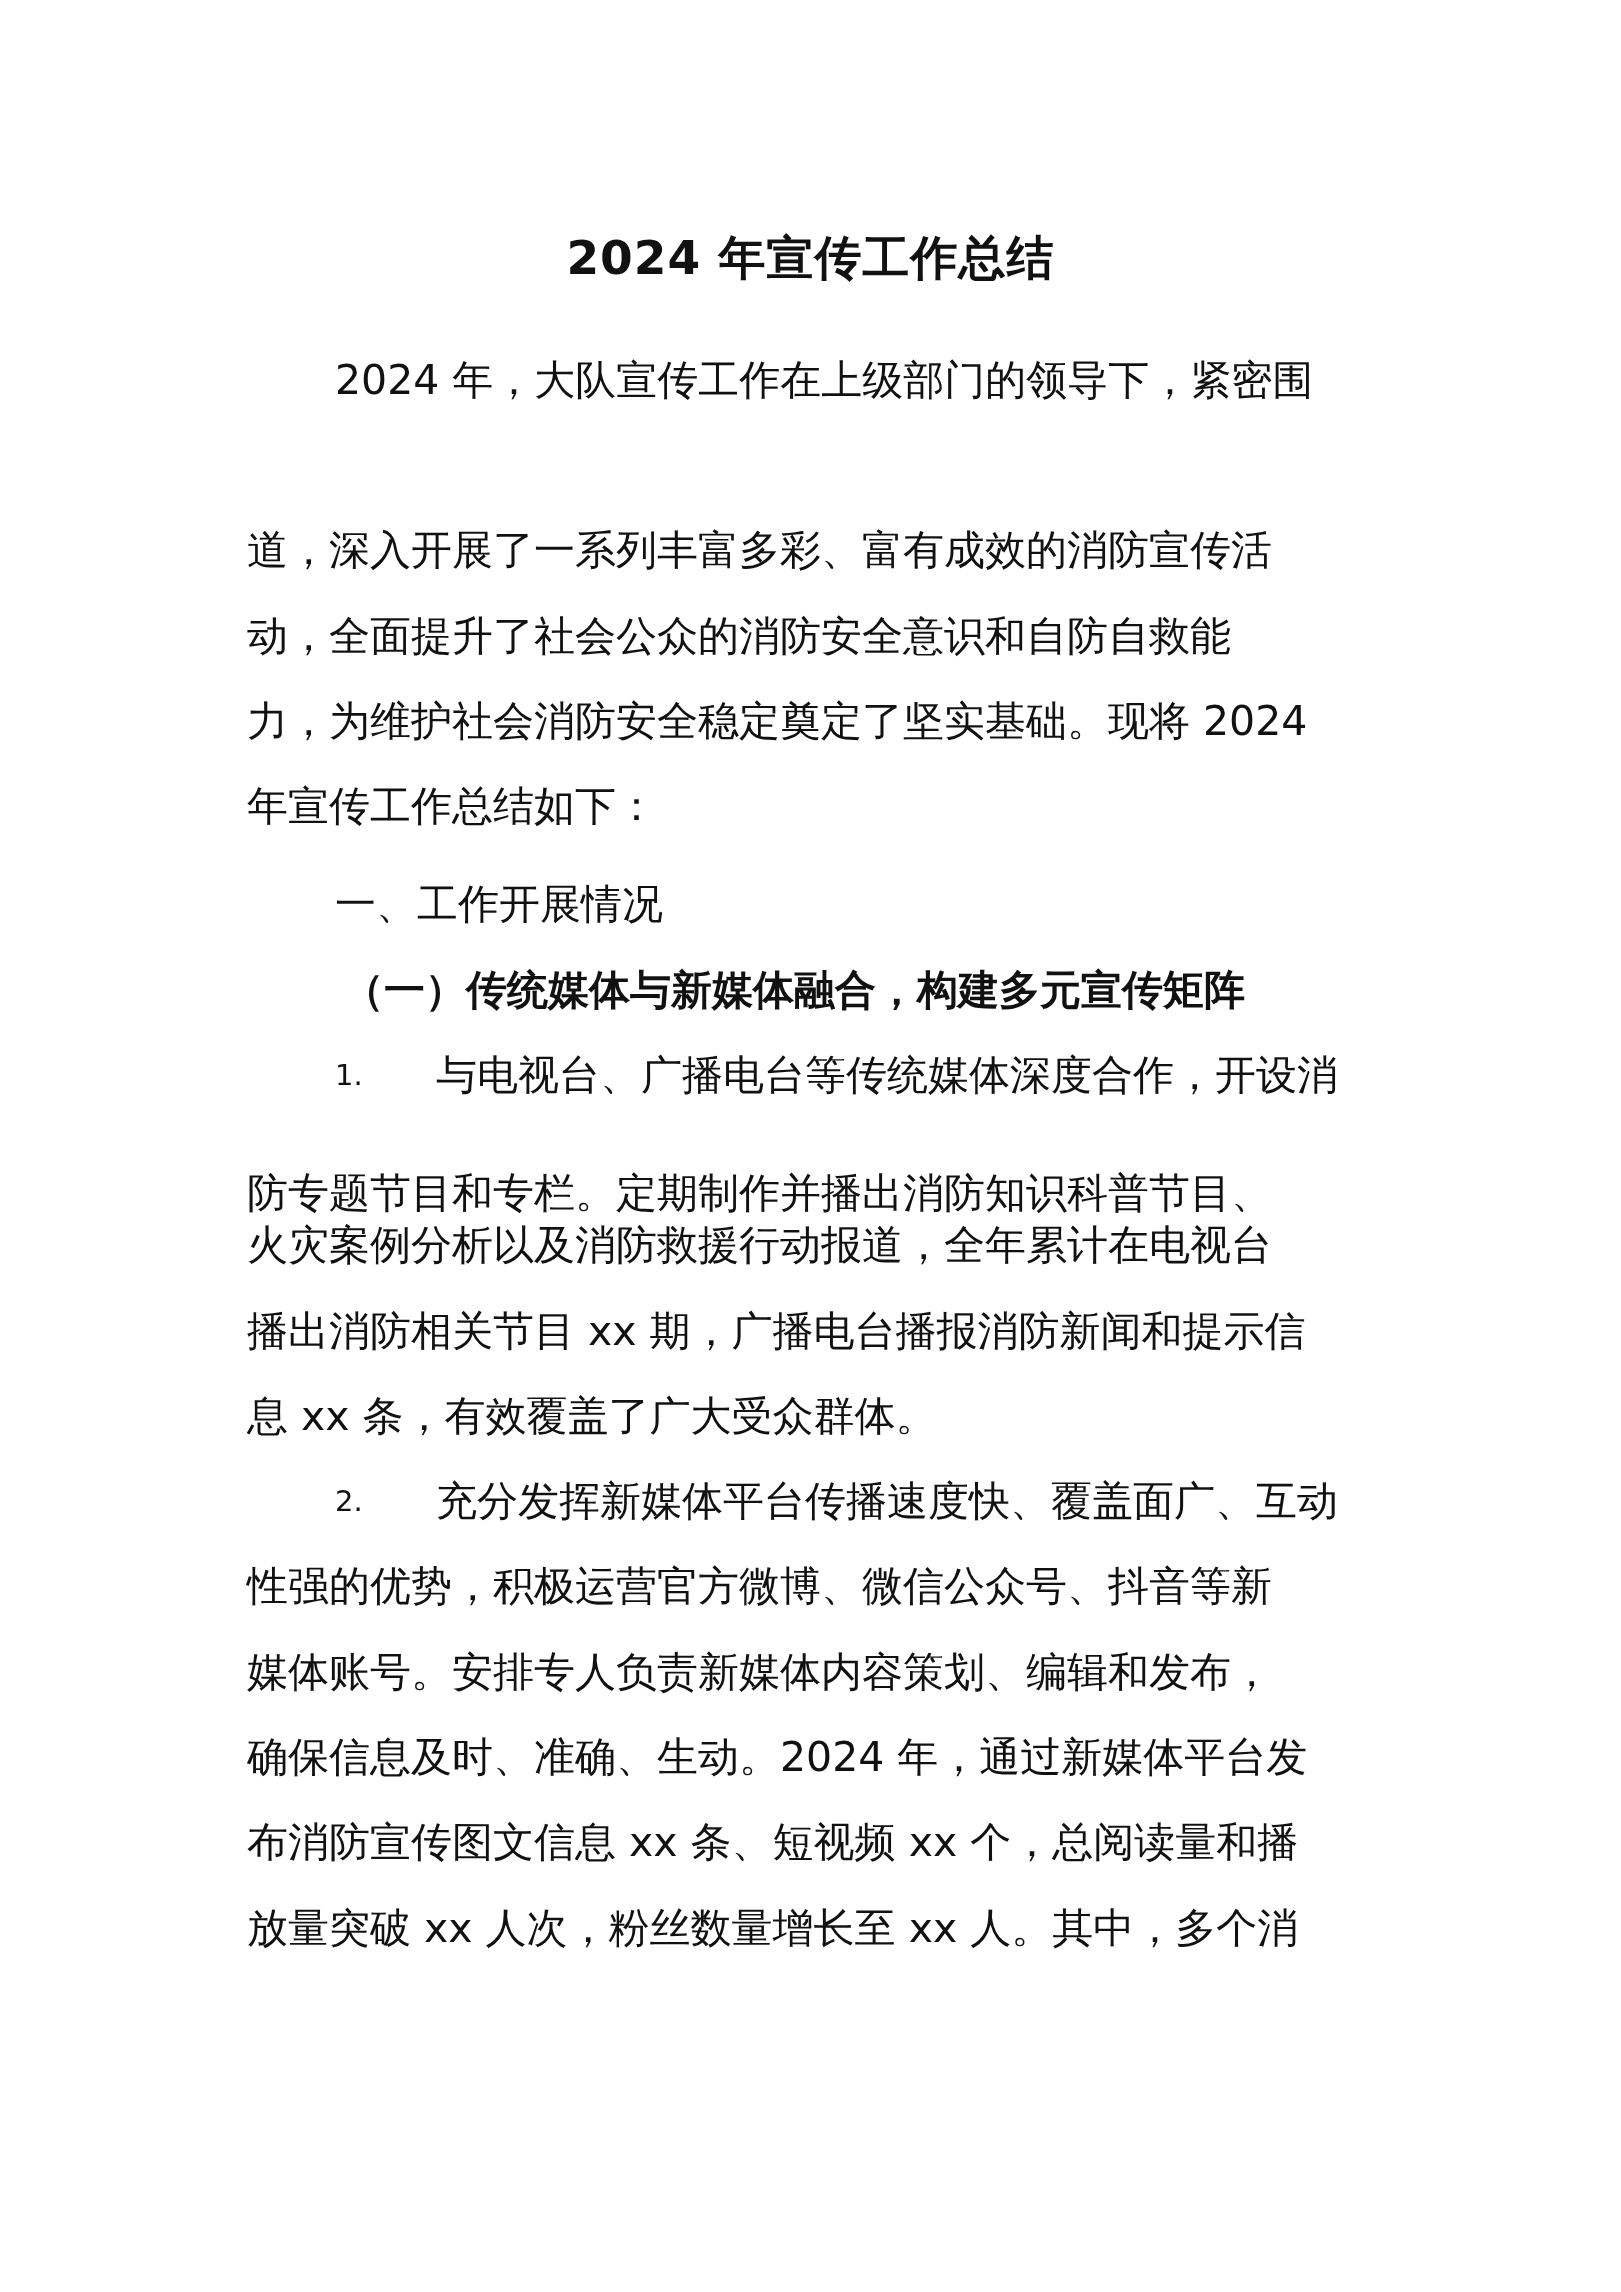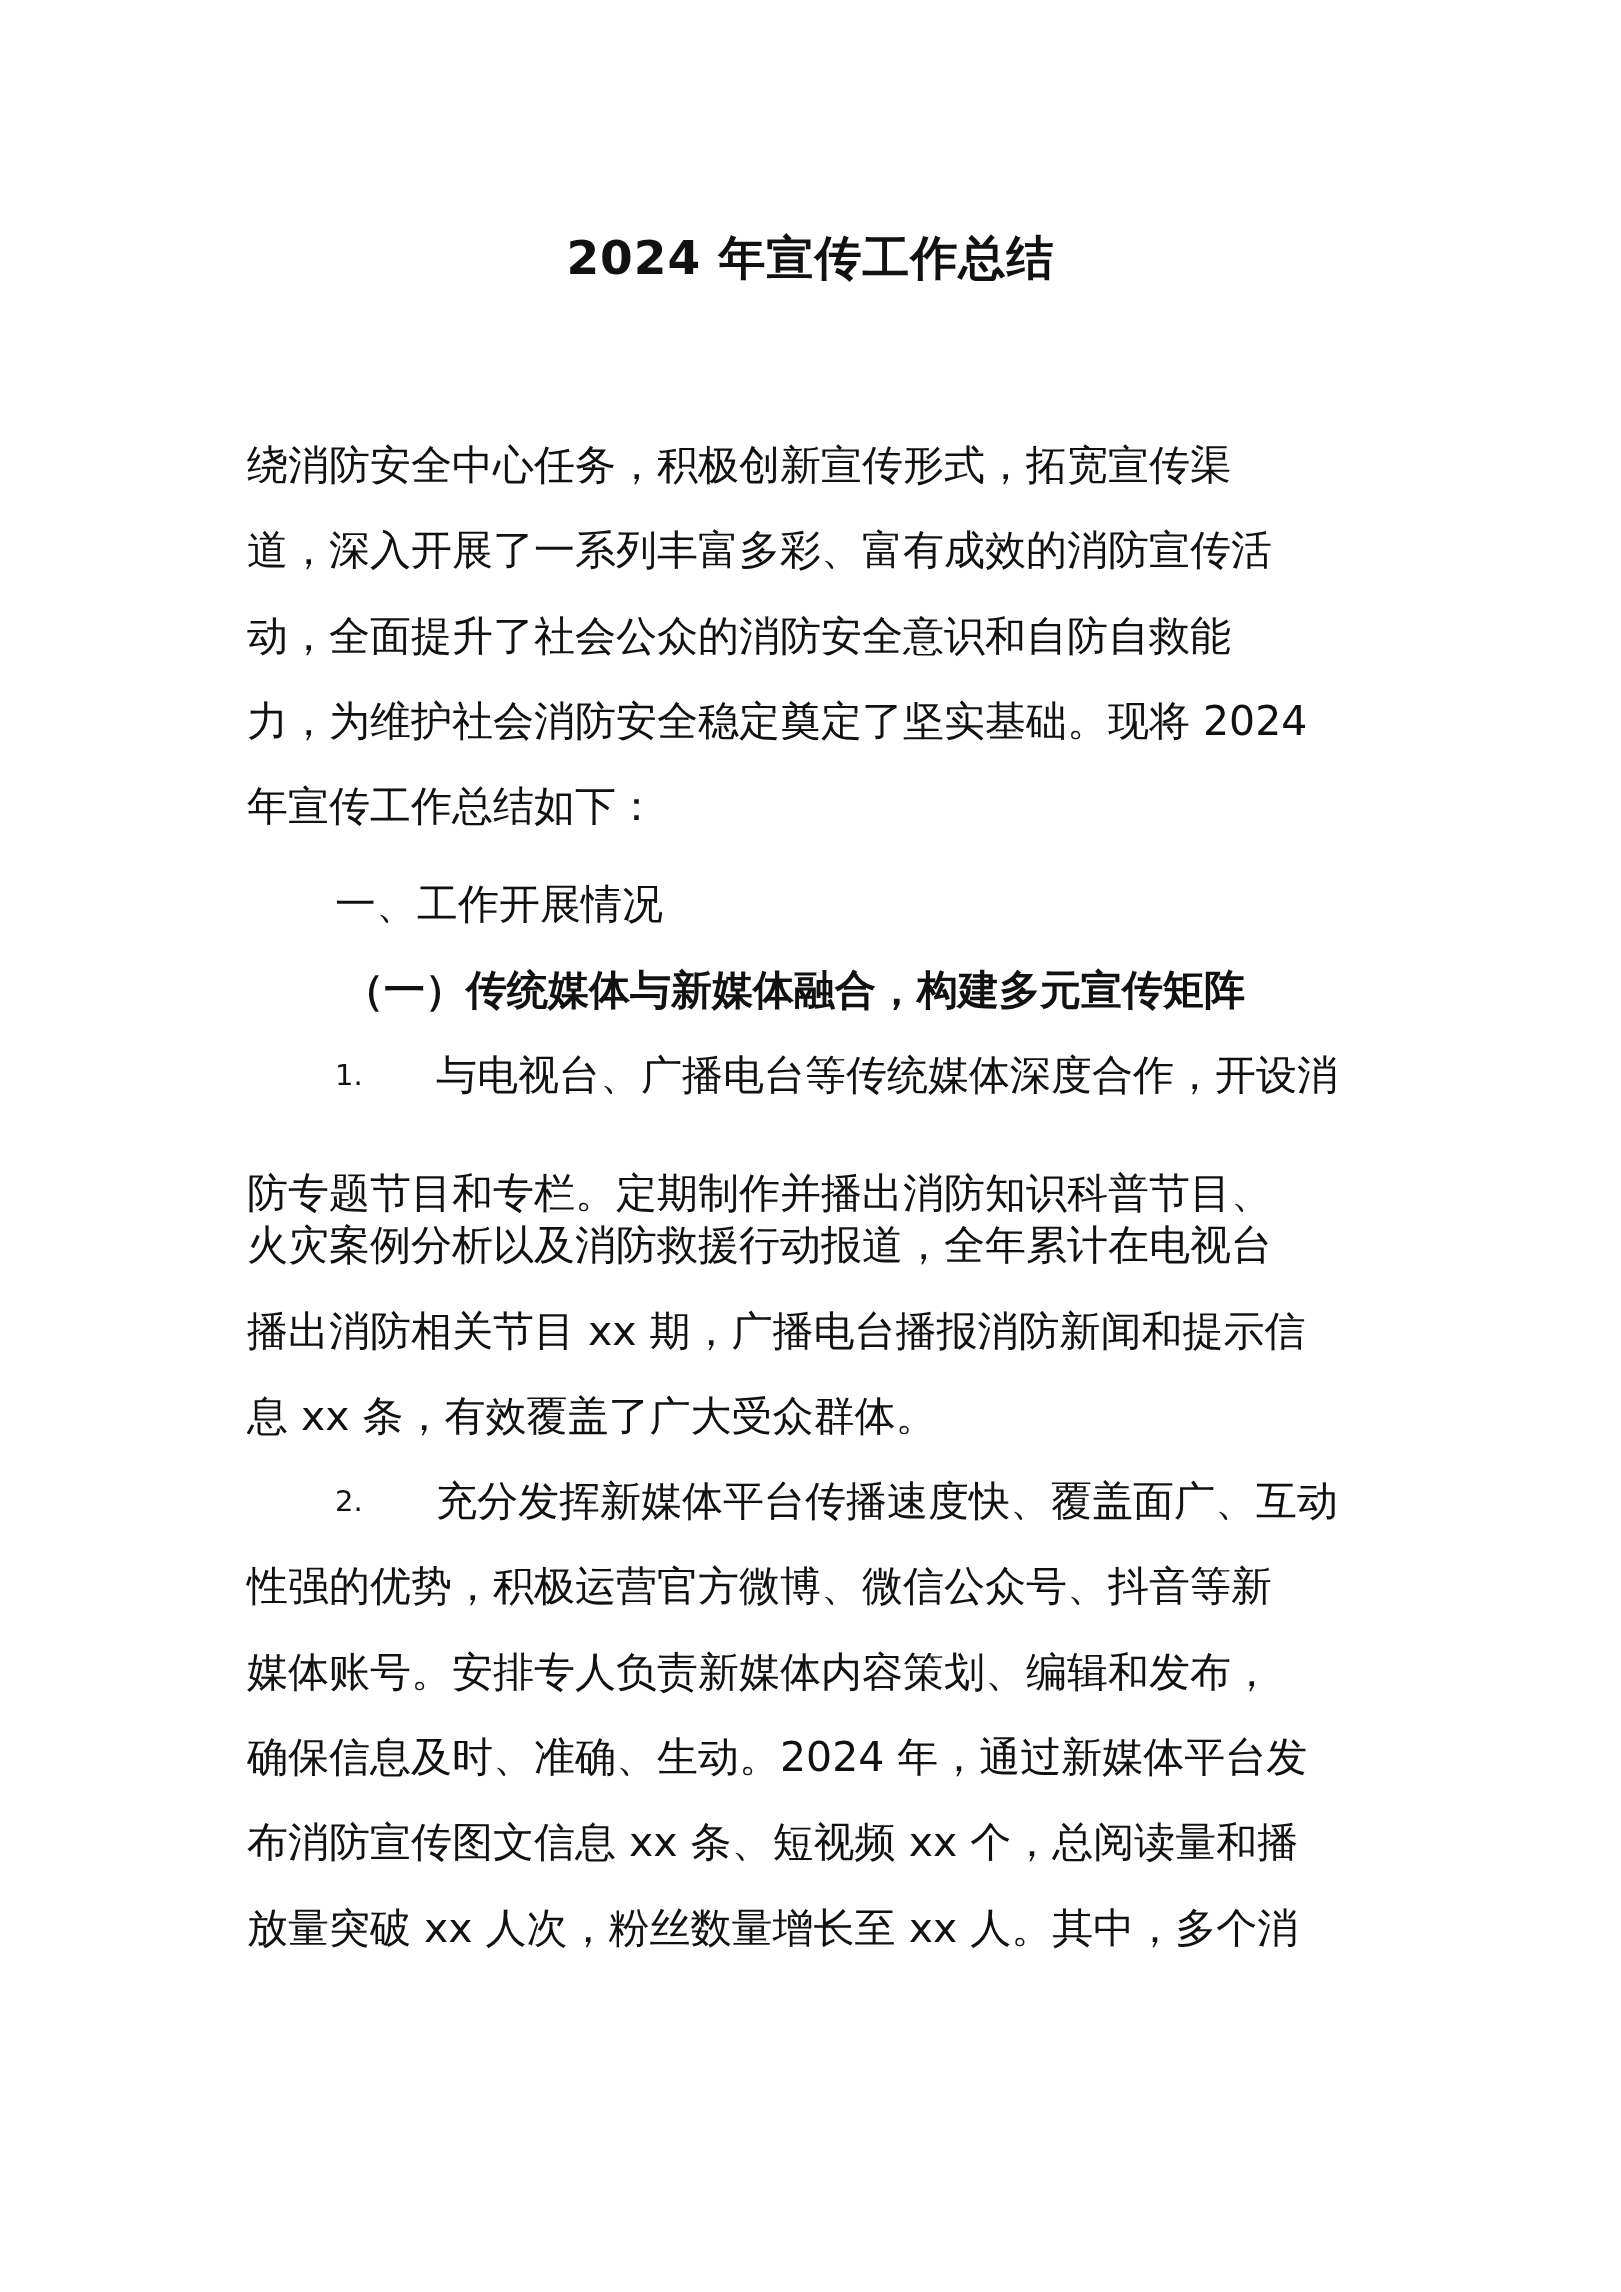--- a/index.html
+++ b/index.html
@@ -14,21 +14,21 @@
   .h2 { font-weight: bold; left: 343px; }
   .num { position: absolute; left: 335px; font-size: 29px; line-height: 59px; }
   .after-num { left: 436px; }
 </style>
 </head>
 <body>
 
 <div class="page">
   <div class="title">2024 年宣传工作总结</div>
 
-  <div class="line" style="top:436px">绕消防安全中心任务，积极创新宣传形式，拓宽宣传渠</div>
+  <div class="line indent" style="top:351px">2024 年，大队宣传工作在上级部门的领导下，紧密围</div>
   <div class="line" style="top:521px">道，深入开展了一系列丰富多彩、富有成效的消防宣传活</div>
   <div class="line" style="top:607px">动，全面提升了社会公众的消防安全意识和自防自救能</div>
   <div class="line" style="top:692px">力，为维护社会消防安全稳定奠定了坚实基础。现将 2024</div>
   <div class="line" style="top:777px">年宣传工作总结如下：</div>
 
   <div class="line indent h1" style="top:875px">一、工作开展情况</div>
   <div class="line h2" style="top:961px">（一）传统媒体与新媒体融合，构建多元宣传矩阵</div>
 
   <div>
     <span class="num" style="top:1046px">1.</span>

